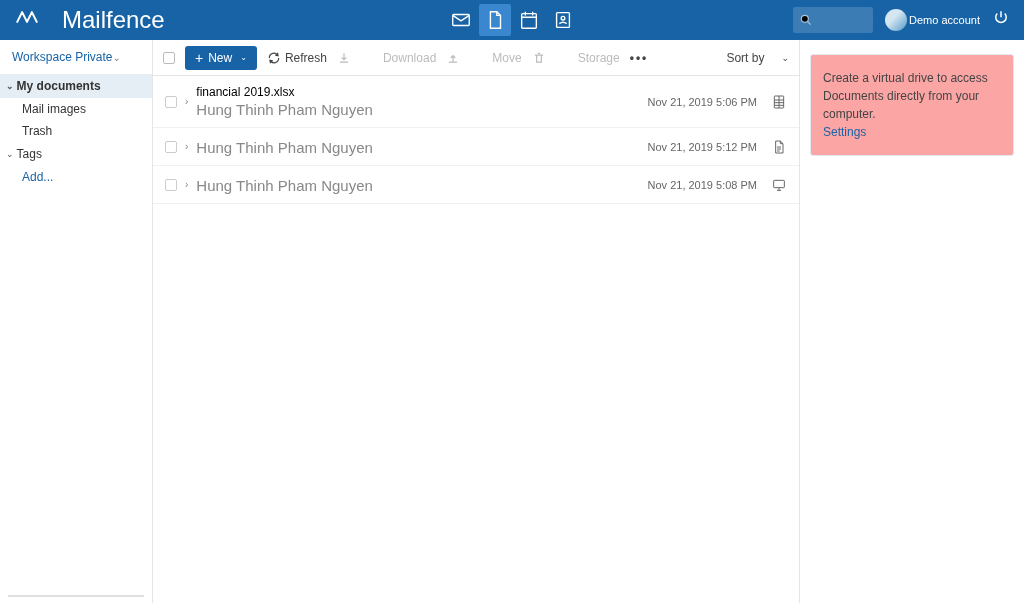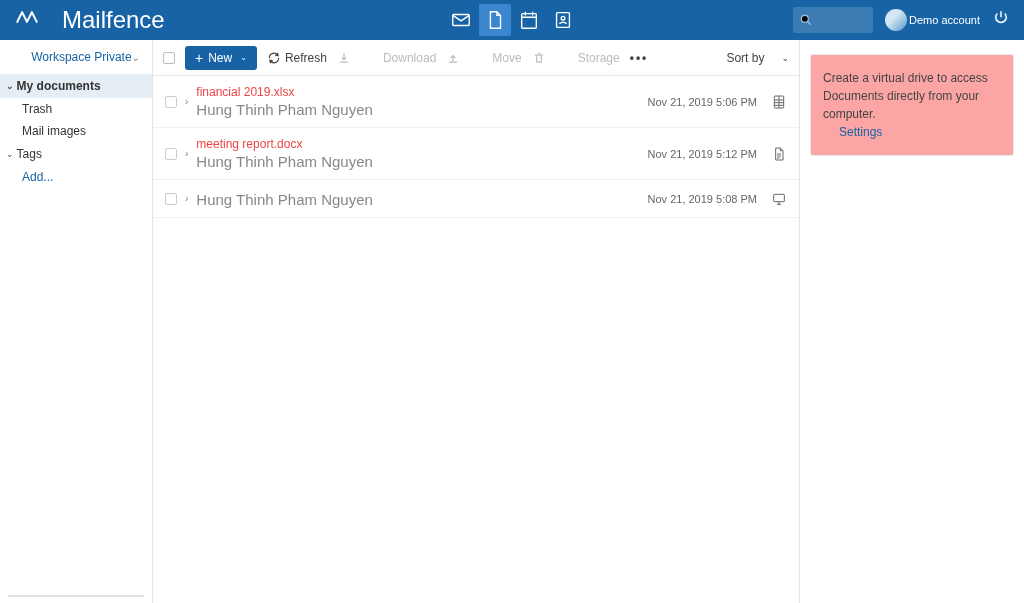--- a/index.html
+++ b/index.html
@@ -15,21 +15,21 @@
     .header-right { display: flex; align-items: center; gap: 12px; }
     .search-box { width: 80px; height: 26px; background: #3a7cb3; border-radius: 2px; display: flex; align-items: center; padding: 0 6px; }
     .search-box svg { stroke: #a8c4dd; }
     .account { display: flex; align-items: center; gap: 2px; color: #fff; font-size: 11px; cursor: pointer; }
     .avatar { width: 22px; height: 22px; border-radius: 50%; background: linear-gradient(135deg, #d4e6f1 40%, #5499c7 100%); }
     .power-btn svg { stroke: #fff; }
     
     .content { display: flex; height: calc(100% - 40px); }
     
     .sidebar { width: 153px; border-right: 1px solid #e5e5e5; display: flex; flex-direction: column; font-size: 12px; color: #333; }
-    .ws-select { padding: 10px 12px; color: #1763a6; display: flex; justify-content: flex-end; align-items: center; background: #fff; }
+    .ws-select { padding: 10px 12px; color: #1763a6; display: flex; justify-content: flex-start; align-items: center; background: #fff; }
     .ws-select .chev { color: #888; font-size: 10px; }
     .tree-section { padding: 5px 8px 5px 6px; display:flex; align-items:center; gap:3px; cursor:pointer; }
     .tree-section.active { background: #e6eef5; font-weight: 600; }
     .tree-caret { font-size: 9px; color: #555; }
     .tree-child { padding: 4px 0 4px 22px; cursor:pointer; }
     .tree-add { padding: 4px 0 4px 22px; color: #1763a6; cursor:pointer; }
     .sidebar-spacer { flex: 1; }
     .storage-row { padding: 4px 8px; display: flex; justify-content: space-between; font-size: 10px; color: #555; }
     .storage-bar { height: 2px; background: #e0e0e0; margin: 0 8px 6px; }
     
@@ -44,29 +44,29 @@
     .tb-action svg { width: 14px; height: 14px; }
     .toolbar-spacer { flex: 1; }
     .sort-by { color: #444; font-size: 12px; display:flex; align-items:center; gap:17px; cursor:pointer; }
     .sort-by .chev { font-size: 9px; }
     
     .file-list { flex: 1; overflow-y: auto; }
     .file-row { display: flex; align-items: center; padding: 9px 12px; border-bottom: 1px solid #f0f0f0; gap: 8px; cursor:pointer; }
     .row-check { width: 12px; height: 12px; border: 1px solid #ccc; border-radius: 2px; flex-shrink: 0; }
     .row-arrow { color: #888; font-size: 10px; }
     .row-main { flex: 1; }
-    .row-name { font-size: 12px; color: #ef4444; }
+    .row-name { font-size: 12px; color: #000000; }
     .row-meta { font-size: 15px; color: #888; margin-top: 2px; }
     .row-date { font-size: 11px; color: #666; margin-right: 6px; }
     .row-icon { width: 16px; height: 16px; }
     .row-icon svg { width: 16px; height: 16px; }
     
     .right-panel { width: 224px; padding: 14px 10px; }
     .info-card { background: #fca5a5; border: 1px solid #e1e8ef; border-radius: 3px; padding: 14px 12px; font-size: 12px; color: #444; line-height: 1.5; }
-    .info-card a { color: #1763a6; text-decoration: none; cursor:pointer;margin-left:16px; }
+    .info-card a { color: #1763a6; text-decoration: none; cursor:pointer; }
   </style>
 </head>
 <body>
 
 <div class="header">
   <div class="logo">
     <span class="logo-mark">
       <svg viewBox="0 0 32 32">
           <path d="M4 22 L10 10 L16 22 L22 10 L28 22" stroke="#fff" stroke-width="2.5" fill="none" stroke-linejoin="round" stroke-linecap="round"></path>
         </svg>
@@ -123,22 +123,22 @@
 
   <div class="sidebar">
     <div class="ws-select">
       <span>Workspace  Private</span>
       <span class="chev">⌄</span>
     </div>
     <div class="tree-section active">
       <span class="tree-caret">⌄</span>
       <span>My documents</span>
     </div>
+    <div class="tree-child">Mail images</div>
     <div class="tree-child">Trash</div>
-    <div class="tree-child">Mail images</div>
     <div class="tree-section">
       <span class="tree-caret">⌄</span>
       <span>Tags</span>
     </div>
     <div class="tree-add">Add...</div>
     <div class="sidebar-spacer"></div>
     <div class="storage-bar"></div>
   </div>
 
   <div class="main">
@@ -196,21 +196,20 @@
           <svg viewBox="0 0 24 24" fill="none" stroke="#666" stroke-width="1.5">
               <rect x="5" y="3" width="14" height="18" rx="1"></rect>
               <path d="M5 9 L19 9 M5 13 L19 13 M5 17 L19 17 M12 3 L12 21"></path>
             </svg>
         </div>
       </div>
       <div class="file-row">
         <div class="row-check"></div>
         <span class="row-arrow">›</span>
         <div class="row-main">
-          <div class="row-name">meeting report.docx</div>
           <div class="row-meta">Hung Thinh Pham Nguyen</div>
         </div>
         <div class="row-date">Nov 21, 2019 5:12 PM</div>
         <div class="row-icon">
           <svg viewBox="0 0 24 24" fill="none" stroke="#666" stroke-width="1.5">
               <path d="M7 3 L14 3 L18 7 L18 21 L7 21 Z M14 3 L14 7 L18 7 M9 12 L15 12 M9 15 L15 15 M9 18 L13 18"></path>
             </svg>
         </div>
       </div>
       <div class="file-row">

